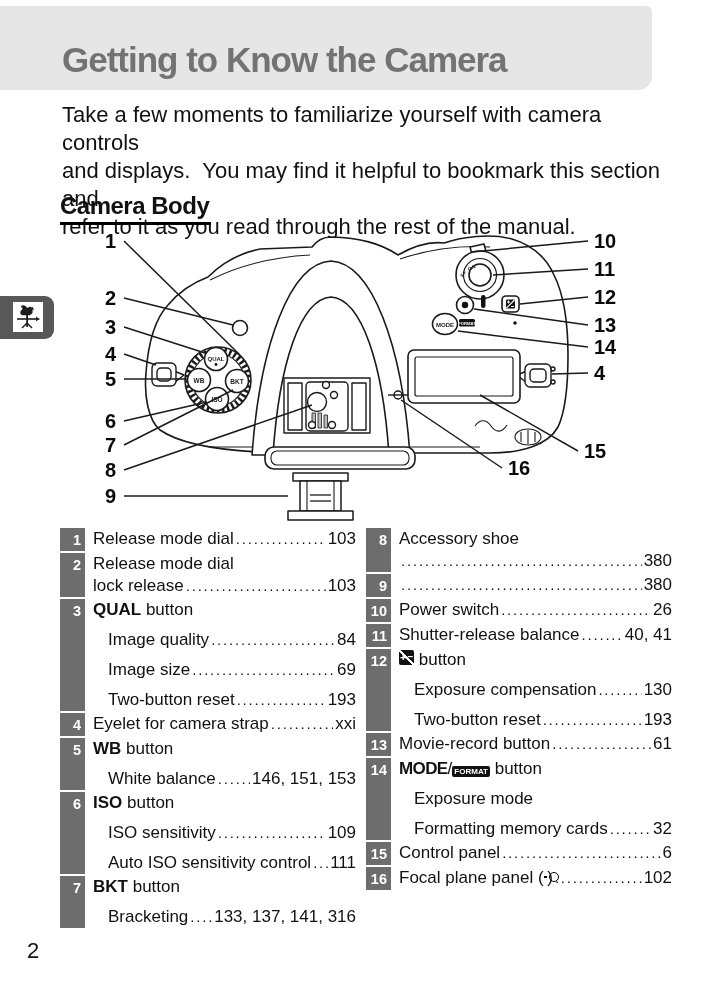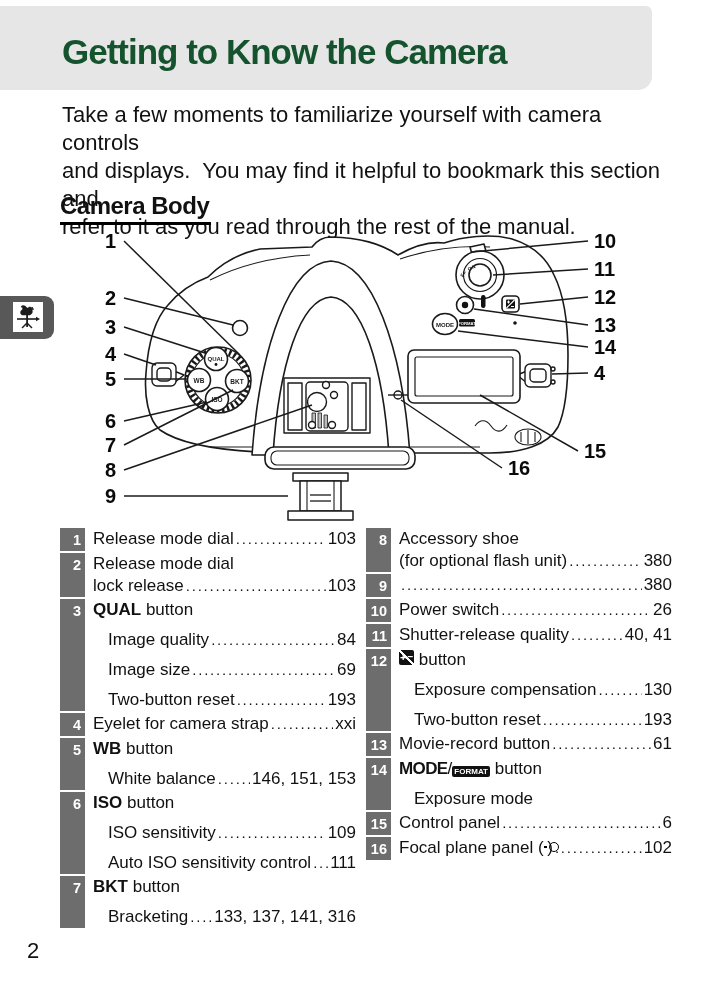--- a/index.html
+++ b/index.html
@@ -1,22 +1,22 @@
 <!DOCTYPE html>
 <html><head>
 <meta charset="utf-8">
 <style>
   html,body{margin:0;padding:0;}
   body{width:727px;height:1000px;position:relative;background:#fff;overflow:hidden;
        font-family:"Liberation Sans","DejaVu Sans",sans-serif;color:#111;}
   
   .banner{position:absolute;left:0;top:6px;width:652px;height:84px;background:#e7e6e6;
           border-radius:0 6px 14px 0;}
-  .title{position:absolute;left:62px;top:32px;font-size:35px;font-weight:800;
-         letter-spacing:-1px;color:#14532d;}
+  .title{position:absolute;left:62px;top:40px;font-size:35px;font-weight:800;
+         letter-spacing:-1px;color:#737373;}
   .intro{position:absolute;left:62px;top:101px;width:608px;font-size:22px;
          line-height:28px;white-space:pre-wrap;}
   .section-heading{position:absolute;left:60px;top:192px;font-size:24px;font-weight:800;
          letter-spacing:-0.5px;border-bottom:3px solid #000;padding:0 2px 2px 0;}
   
   .chapter-tab{position:absolute;left:0;top:296px;width:54px;height:43px;background:#585858;
          border-radius:0 9px 9px 0;}
   .chapter-tab .white-box{position:absolute;left:13px;top:6px;width:30px;height:30px;background:#fff;}
   
   .diagram{position:absolute;left:60px;top:225px;width:612px;height:302px;}
@@ -358,21 +358,20 @@
       </div>
     </div>
   <div class="pcol" id="col-right">
       <div class="item">
         <div class="badge">8</div>
         <div class="content">
           <div class="line">
             <span class="seg">Accessory shoe</span>
           </div>
           <div class="line">
-            <span class="seg">(for optional flash unit)</span>
             <div class="leader"></div>
             <div class="pagenum">380</div>
           </div>
         </div>
       </div>
       <div class="item">
         <div class="badge">9</div>
         <div class="content">
           <div class="line">
             <div class="leader"></div>
@@ -387,21 +386,21 @@
             <span class="seg">Power switch</span>
             <div class="leader"></div>
             <div class="pagenum">26</div>
           </div>
         </div>
       </div>
       <div class="item">
         <div class="badge">11</div>
         <div class="content">
           <div class="line">
-            <span class="seg">Shutter-release quality</span>
+            <span class="seg">Shutter-release balance</span>
             <div class="leader"></div>
             <div class="pagenum">40, 41</div>
           </div>
         </div>
       </div>
       <div class="item">
         <div class="badge">12</div>
         <div class="content">
           <div class="line">
             <span class="icon-exposure-comp"></span>
@@ -434,20 +433,25 @@
         <div class="content">
           <div class="line">
             <span class="seg seg-mode">MODE</span>
             <span class="seg">/</span>
             <span class="icon-format-box">FORMAT</span>
             <span class="seg"> button</span>
           </div>
           <div class="line ind">
             <span class="seg">Exposure mode</span>
           </div>
+          <div class="line ind">
+            <span class="seg">Formatting memory cards</span>
+            <div class="leader"></div>
+            <div class="pagenum">32</div>
+          </div>
         </div>
       </div>
       <div class="item">
         <div class="badge">15</div>
         <div class="content">
           <div class="line">
             <span class="seg">Control panel</span>
             <div class="leader"></div>
             <div class="pagenum">6</div>
           </div>

